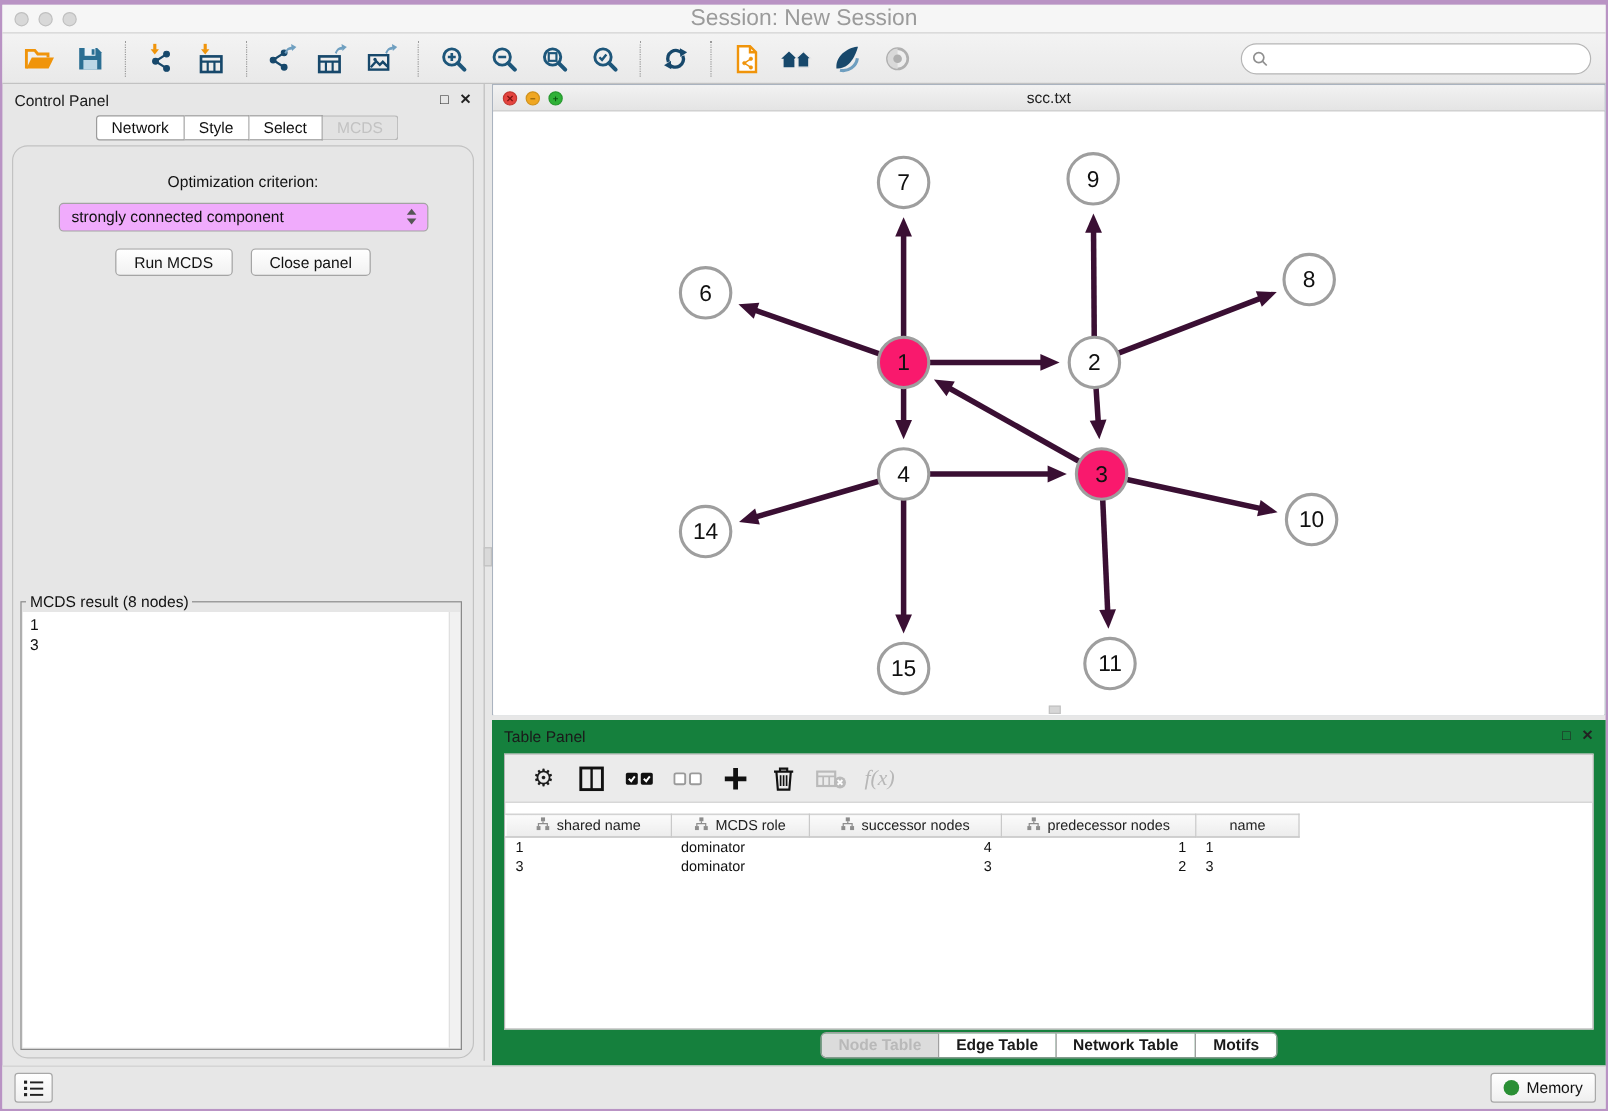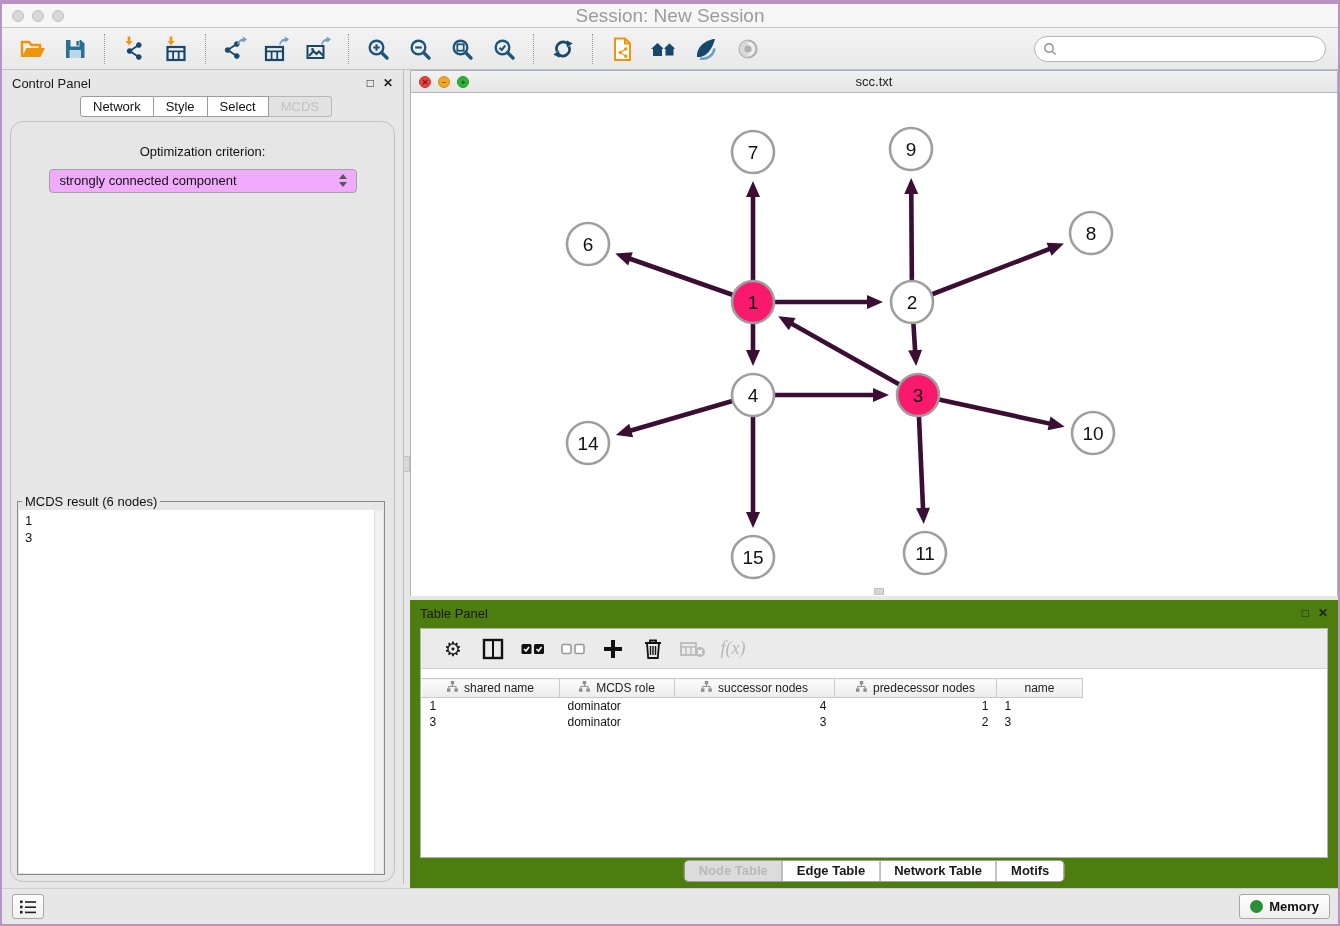--- a/index.html
+++ b/index.html
@@ -82,21 +82,21 @@
     display:flex; align-items:center; justify-content:center; }
   .nl.red { background:#e5443f; border:1px solid #c33a33; color:#7c120f; }
   .nl.yellow { background:#f0a722; border:1px solid #d0921c; color:#8a5d05; }
   .nl.green { background:#2fb137; border:1px solid #27982f; color:#0c5a12; }
   .net-canvas { position:relative; width:100%; height:503px; background:#fff; }
   .net-hscroll { position:absolute; left:50%; bottom:1px; width:10px; height:7px;
     background:#d6d6d6; border:1px solid #c2c2c2; }
 
   
   .table-panel { position:absolute; left:408px; top:596px; right:0px; bottom:36px;
-    background:#4d7c0f; }
+    background:#15803d; }
   .tp-container { position:absolute; left:10px; right:10px; top:28px; height:230px;
     background:#fff; border:1px solid #b3b3b3; }
   .tp-toolbar { height:40px; background:#ebebeb; border-bottom:1px solid #d2d2d2;
     display:flex; align-items:center; padding-left:12px; }
   .tp-ico { width:26px; height:26px; margin:0 7px; display:inline-flex;
     align-items:center; justify-content:center; }
   .tp-ico.disabled { opacity:.9; }
   .fx-text { font-family:"Liberation Serif",serif; font-style:italic; font-size:18px;
     color:#b2b2b2; }
   .gear-text { font-size:20px; color:#1c1c1c; line-height:1; }
@@ -116,21 +116,21 @@
   .tp-tab.active { background:#dcdcdc; color:#b9b9b9; }
 
   
   .statusbar { position:absolute; left:0; right:0; bottom:0; height:36px;
     background:#e7e7e7; border-top:1px solid #d0d0d0; }
   .list-btn { position:absolute; left:10px; top:5px; width:32px; height:25px;
     background:linear-gradient(#fff,#efefef); border:1px solid #a8a8a8; border-radius:3px;
     display:flex; align-items:center; justify-content:center; }
   .memory-btn { position:absolute; right:8px; top:5px; height:25px;
     background:linear-gradient(#fff,#efefef); border:1px solid #a8a8a8; border-radius:3px;
-    display:flex; align-items:center; gap:6px; padding:2px 10px; font-size:13px; color:#111;font-weight:bold; }
+    display:flex; align-items:center; gap:6px; padding:2px 10px; font-size:13px; color:#111; }
   .memory-btn .dot { width:13px; height:13px; border-radius:50%; background:#2a8f35; }
 </style>
 </head>
 <body>
 
 <div class="app">
 
   <div class="titlebar">
     <div class="traffic">
       <span class="tl"></span>
@@ -320,22 +320,26 @@
       </div>
     <div class="cp-content">
       <div class="opt-label">Optimization criterion:</div>
       <div class="dropdown">
         <span>strongly connected component</span>
         <span class="stepper">
           <span class="up"></span>
             <span class="down"></span>
         </span>
       </div>
+      <div class="btn-row">
+        <button class="btn">Run MCDS</button>
+        <button class="btn">Close panel</button>
+      </div>
       <fieldset class="result-group">
-        <legend>MCDS result (6 nodes)</legend>
+        <legend>MCDS result (8 nodes)</legend>
         <div class="result-area" id="result-area">
           <div class="result-scroll"></div>
         <div>1</div>
             <div>3</div>
           </div>
       </fieldset>
     </div>
   </div>
 
   <div class="v-split">

